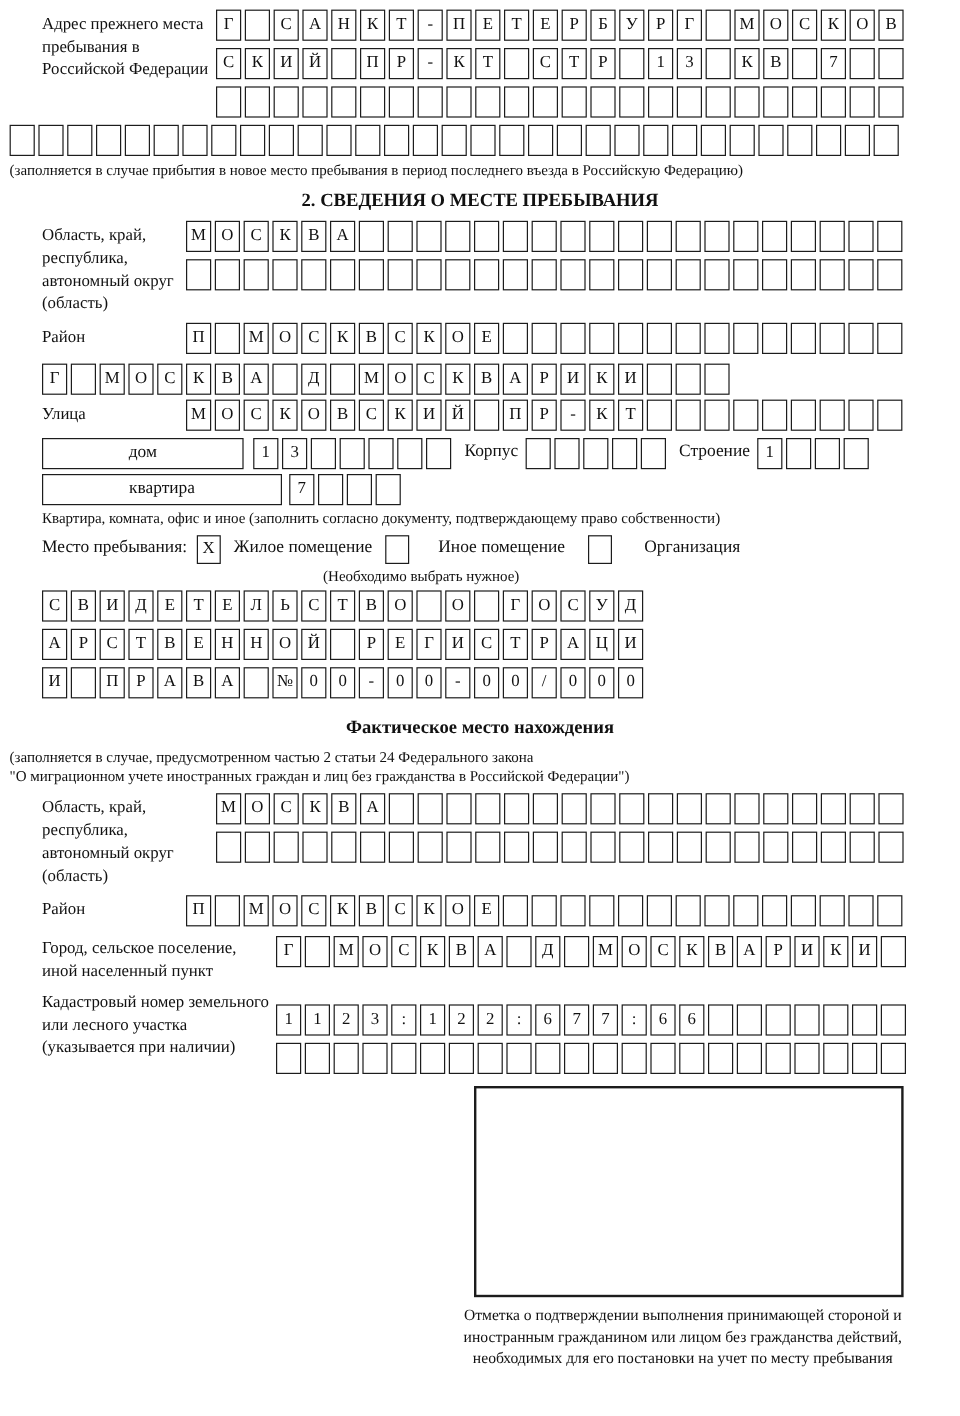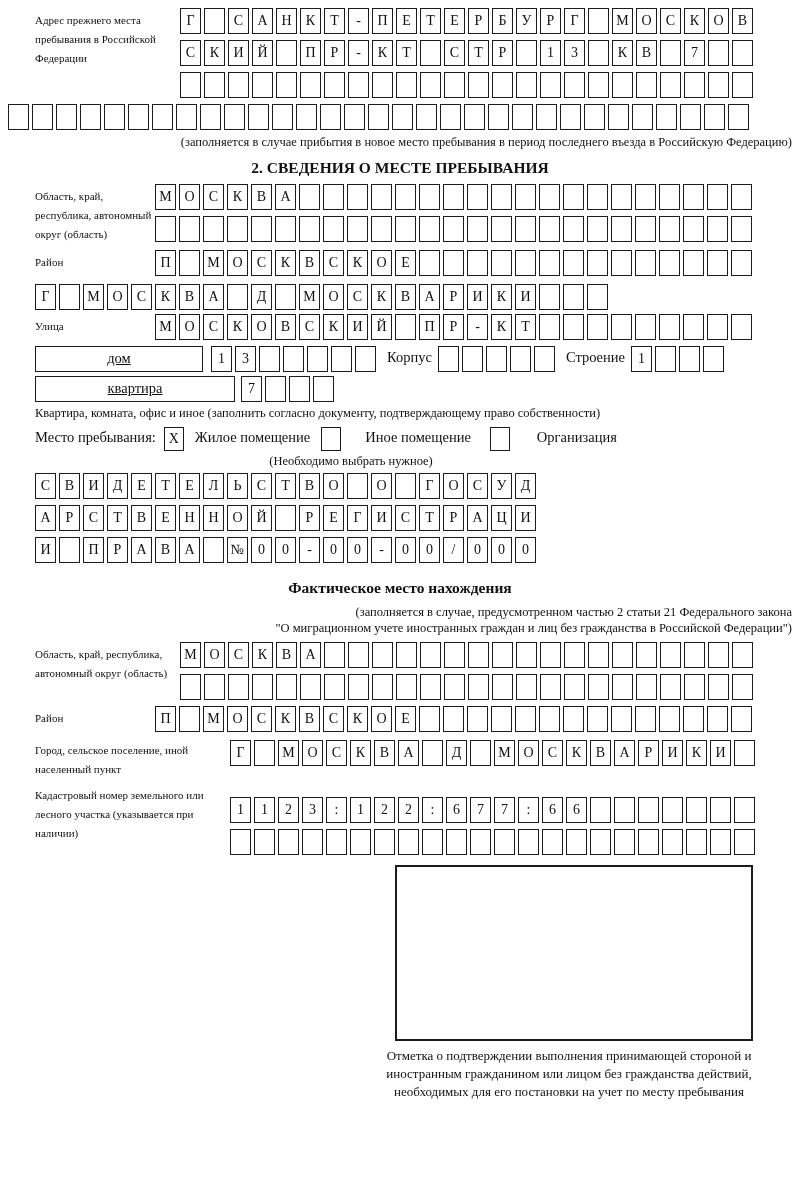--- a/index.html
+++ b/index.html
@@ -4,34 +4,34 @@
 <style>
   html,body{margin:0;padding:0;background:#ffffff;}
   body{width:800px;height:1180px;overflow:hidden;
        font-family:"Liberation Serif","DejaVu Serif",serif;color:#111;}
   .page{width:784px;padding:0 8px;position:relative;}
 
   .header-note{ text-align:right; padding:16px 58px 0 0; font-size:14.5px;}
 
   .line{display:flex;align-items:flex-start;}
   .ml27{margin-left:27px;}
-  .lbl{font-size:11px;line-height:19px;flex:none;padding-top:3px;}
+  .lbl{font-size:14px;line-height:19px;flex:none;padding-top:3px;}
   .w120{width:120px;} .w145{width:145px;} .w195{width:195px;} .w215{width:215px;}
 
   .rows{display:flex;flex-direction:column;gap:6px;}
   .box-row{display:flex;flex:none;}
   .cell{flex:none;width:21px;height:26px;margin-right:3px;box-sizing:border-box;
         border:1.6px solid #1c1c1c;text-align:center;font-size:14px;line-height:23px;}
 
   .caption{font-size:12.5px;line-height:16px;}
-  .center{text-align:right;}
+  .center{text-align:left;}
   .sec-title{text-align:center;font-weight:bold;font-size:15.5px;margin:9px 0 7px 0;}
 
   .field-rect{flex:none;border:1.6px solid #1c1c1c;height:26px;box-sizing:border-box;
-              text-align:center;font-size:14.5px;line-height:23px;text-decoration:underline;}
+              text-align:center;font-size:14.5px;line-height:23px;}
   .rect-dom{width:168px;margin-right:8px;}
   .rect-kv{width:200px;margin-right:6px;}
   .inl{flex:none;font-size:14.5px;padding:3px 6px 0 8px;}
 
   .cbox{flex:none;width:20px;height:24px;box-sizing:border-box;border:1.7px solid #1c1c1c;
         text-align:center;font-size:14px;line-height:21px;}
   .opt{flex:none;font-size:14.5px;padding-top:2px;}
 
   .stamp-box{margin:10px 0 0 387px;width:358px;height:176px;box-sizing:border-box;
              border:2px solid #1c1c1c;}
@@ -435,21 +435,21 @@
           <span class="cell">0</span>
           <span class="cell">/</span>
           <span class="cell">0</span>
           <span class="cell">0</span>
           <span class="cell">0</span>
         </div>
     </div>
   </div>
 
   <div class="sec-title" style="margin-top:16px">Фактическое место нахождения</div>
-  <div class="caption center">(заполняется в случае, предусмотренном частью 2 статьи 21 Федерального закона</div>
+  <div class="caption center">(заполняется в случае, предусмотренном частью 2 статьи 24 Федерального закона</div>
   <div class="caption center">"О миграционном учете иностранных граждан и лиц без гражданства в Российской Федерации")</div>
 
   <div class="line ml27 mb6 mt6">
     <div class="lbl w145">Область, край, республика, автономный округ (область)</div>
     <div class="rows">
       <div class="box-row">
           <span class="cell">М</span>
           <span class="cell">О</span>
           <span class="cell">С</span>
           <span class="cell">К</span>

